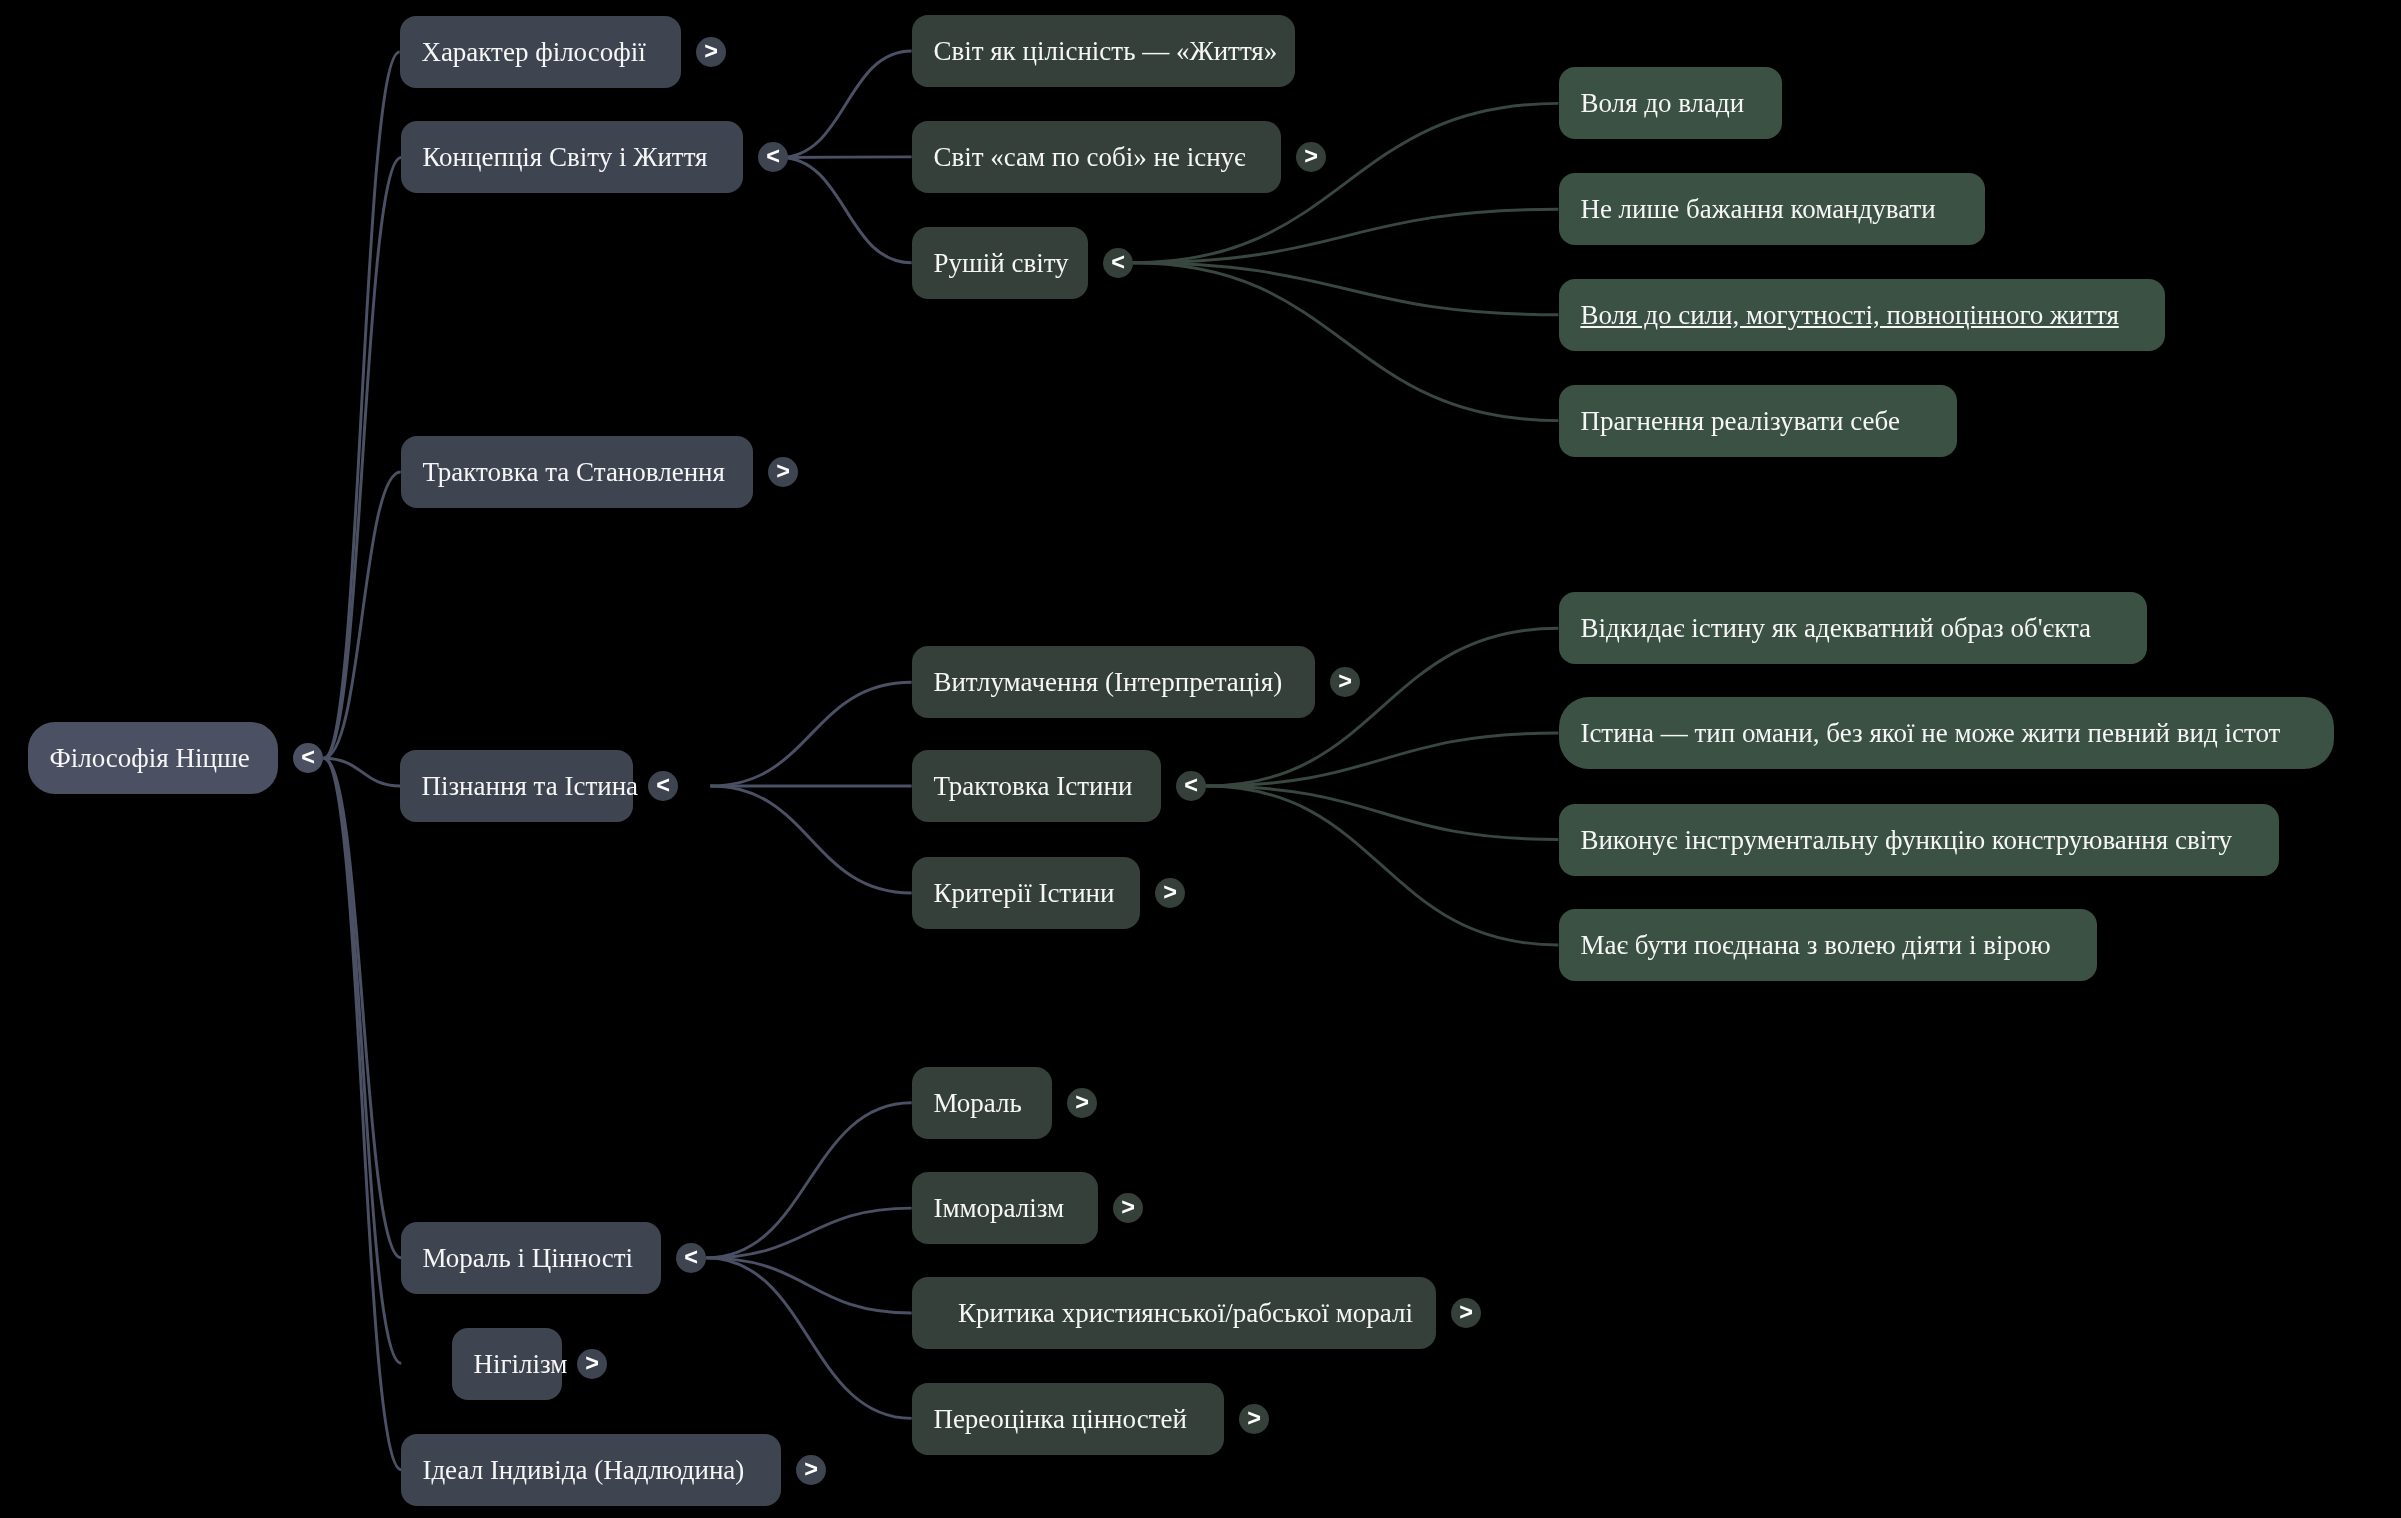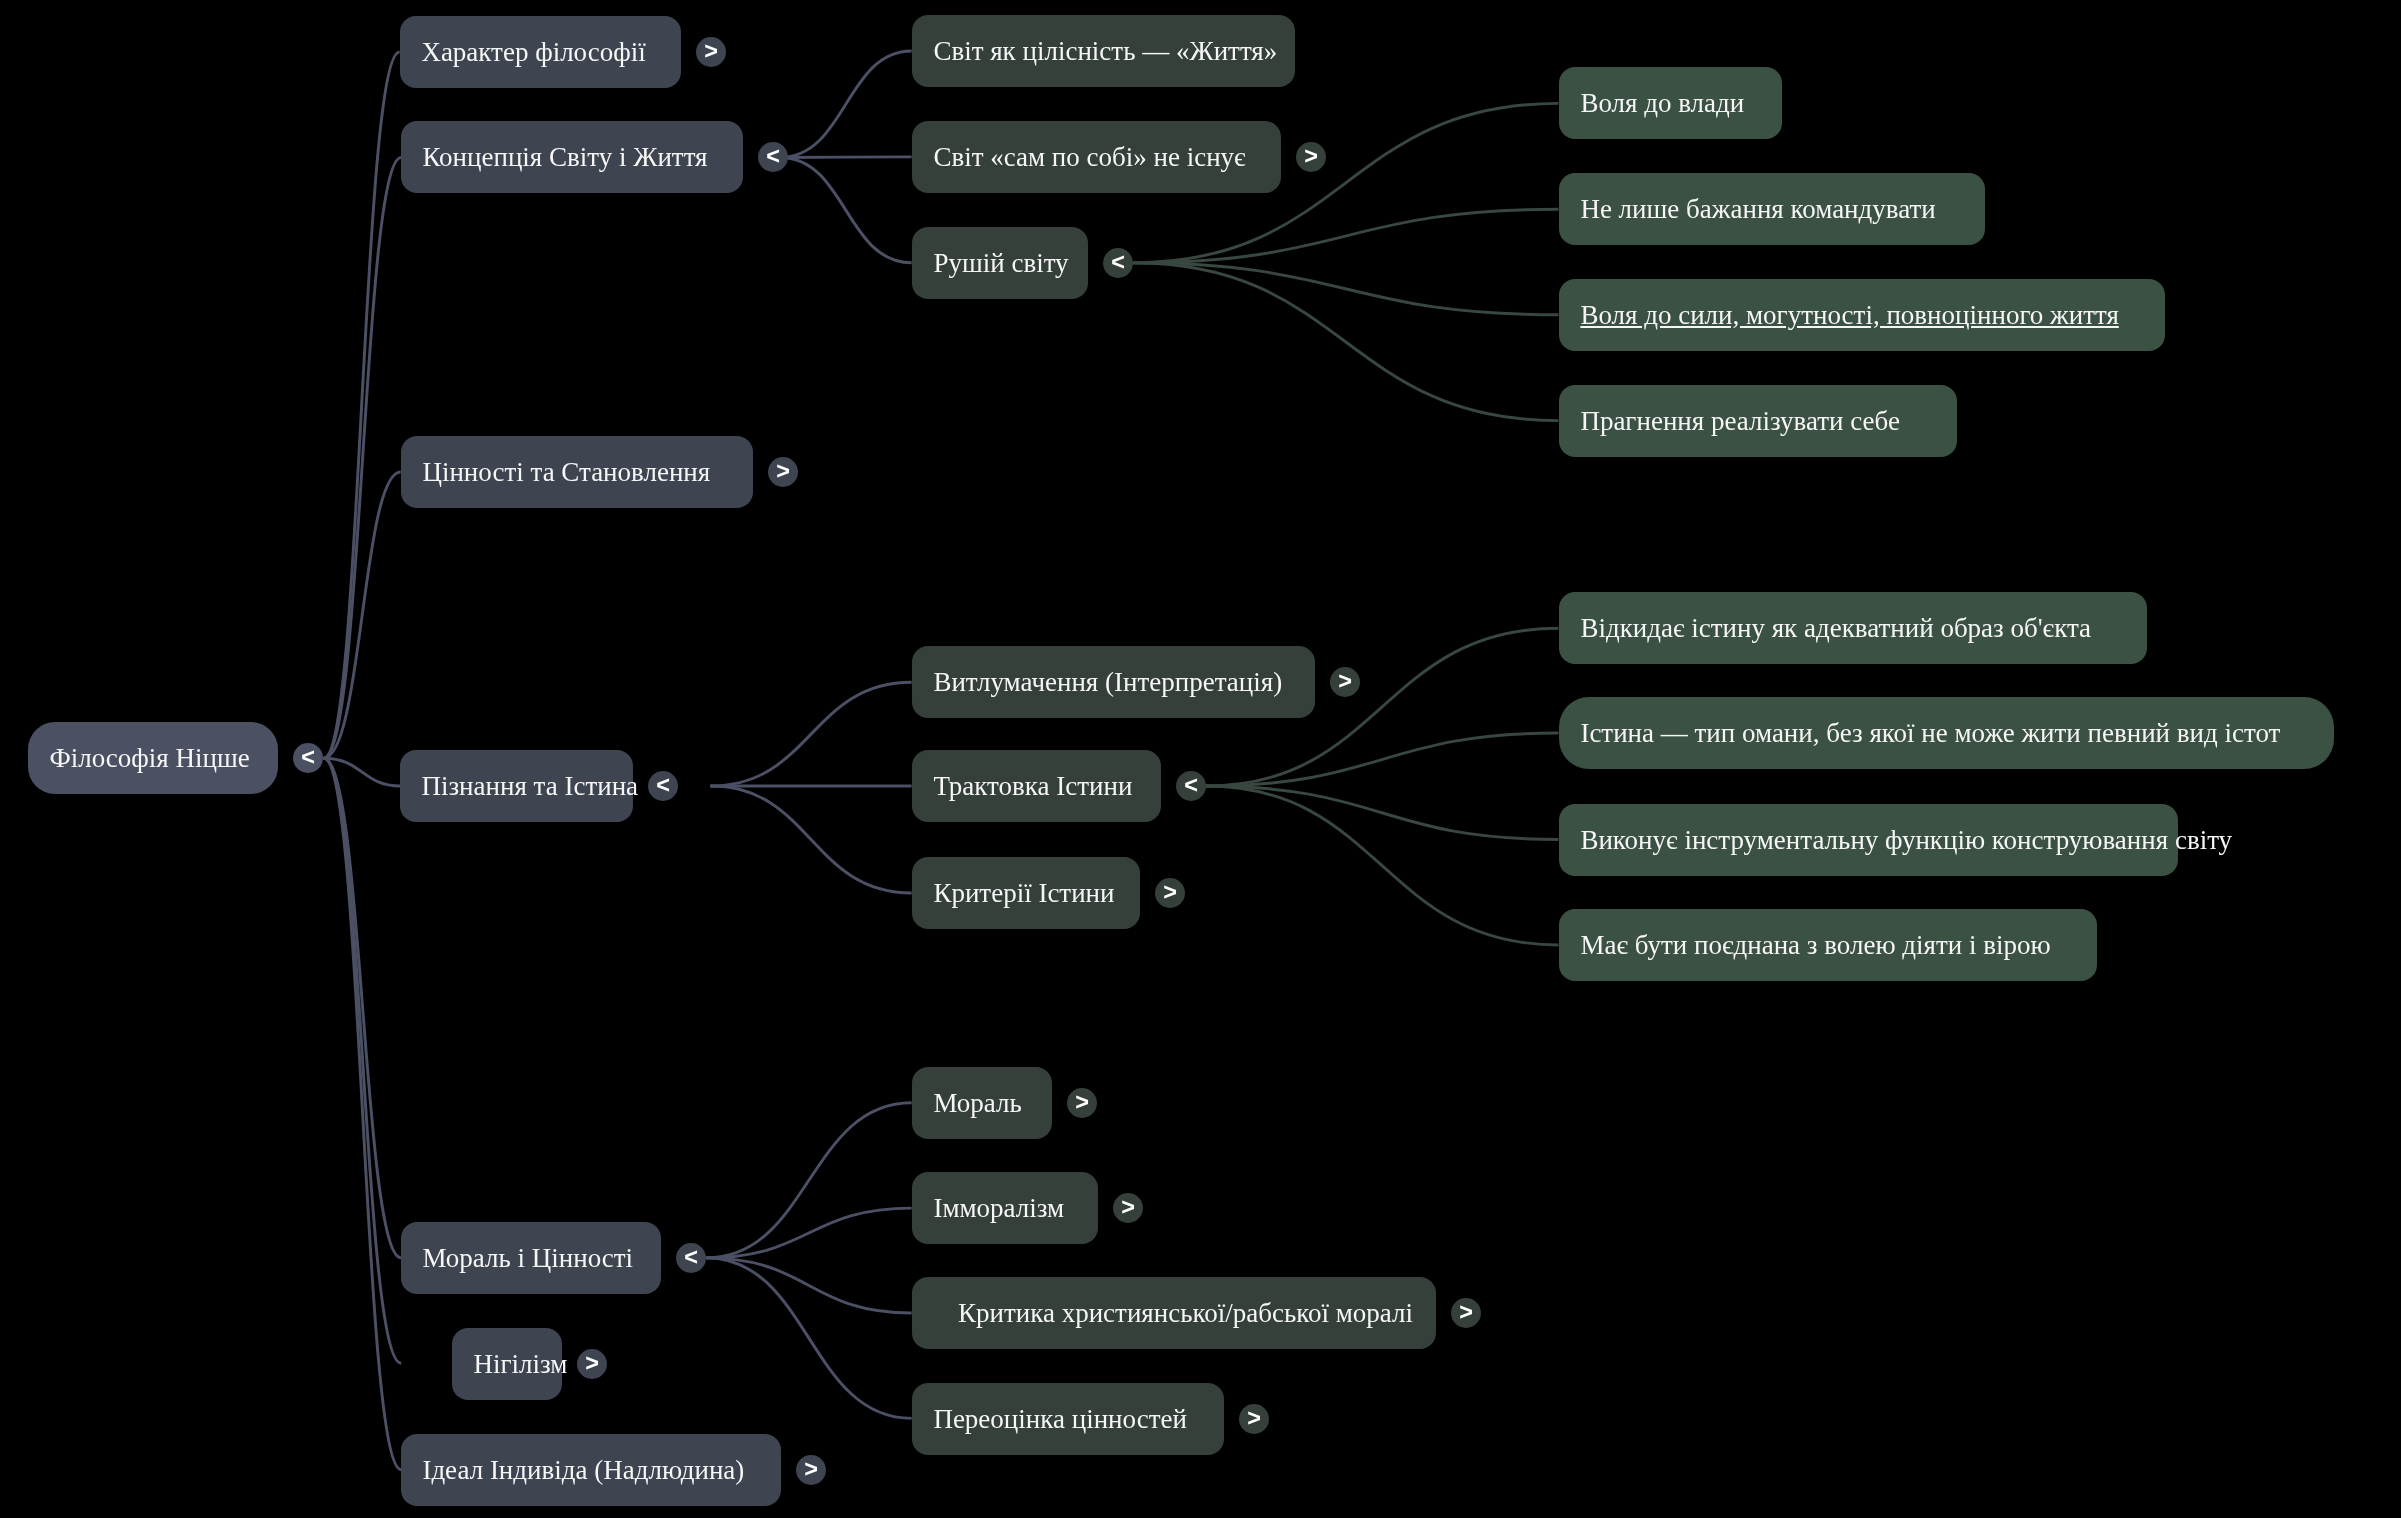--- a/index.html
+++ b/index.html
@@ -72,21 +72,21 @@
 
   <div class="node lvl1" style="left:400px;top:16px;width:281px;">
     <span class="label">Характер філософії</span>
     <span class="toggle">&gt;</span>
   </div>
   <div class="node lvl1" style="left:401px;top:121px;width:342px;">
     <span class="label">Концепція Світу і Життя</span>
     <span class="toggle">&lt;</span>
   </div>
   <div class="node lvl1" style="left:401px;top:436px;width:352px;">
-    <span class="label">Цінності та Становлення</span>
+    <span class="label">Трактовка та Становлення</span>
     <span class="toggle">&gt;</span>
   </div>
   <div class="node lvl1" style="left:400px;top:750px;width:233px;">
     <span class="label">Пізнання та Істина</span>
     <span class="toggle">&lt;</span>
   </div>
   <div class="node lvl1" style="left:401px;top:1222px;width:260px;">
     <span class="label">Мораль і Цінності</span>
     <span class="toggle">&lt;</span>
   </div>
@@ -150,21 +150,21 @@
   </div>
   <div class="node lvl3" style="left:1559px;top:385px;width:398px;">
     <span class="label">Прагнення реалізувати себе</span>
   </div>
   <div class="node lvl3" style="left:1559px;top:592px;width:588px;">
     <span class="label">Відкидає істину як адекватний образ об'єкта</span>
   </div>
   <div class="node lvl3" style="left:1559px;top:697px;width:775px;border-radius:30px;">
     <span class="label">Істина — тип омани, без якої не може жити певний вид істот</span>
   </div>
-  <div class="node lvl3" style="left:1559px;top:804px;width:619px;border-radius:16px;">
+  <div class="node lvl3" style="left:1559px;top:804px;width:720px;border-radius:16px;">
     <span class="label">Виконує інструментальну функцію конструювання світу</span>
   </div>
   <div class="node lvl3" style="left:1559px;top:909px;width:538px;">
     <span class="label">Має бути поєднана з волею діяти і вірою</span>
   </div>
 
 </div>
 
 
 </body></html>

